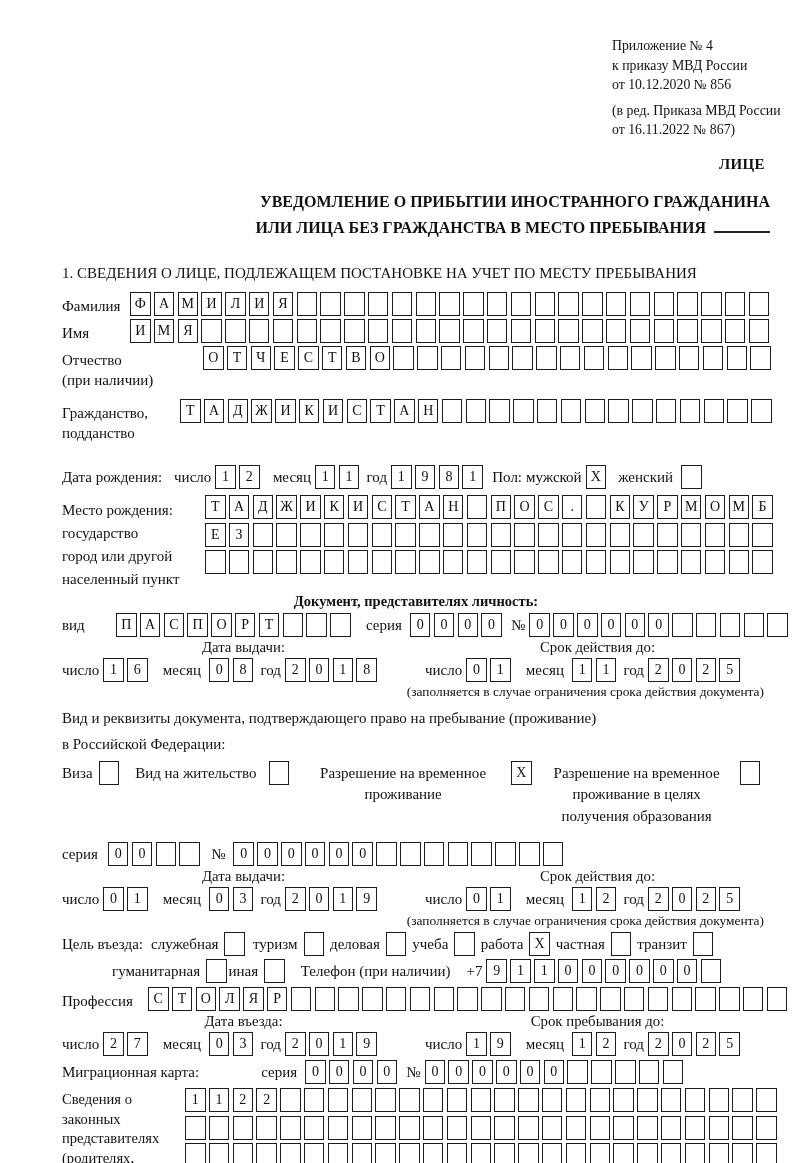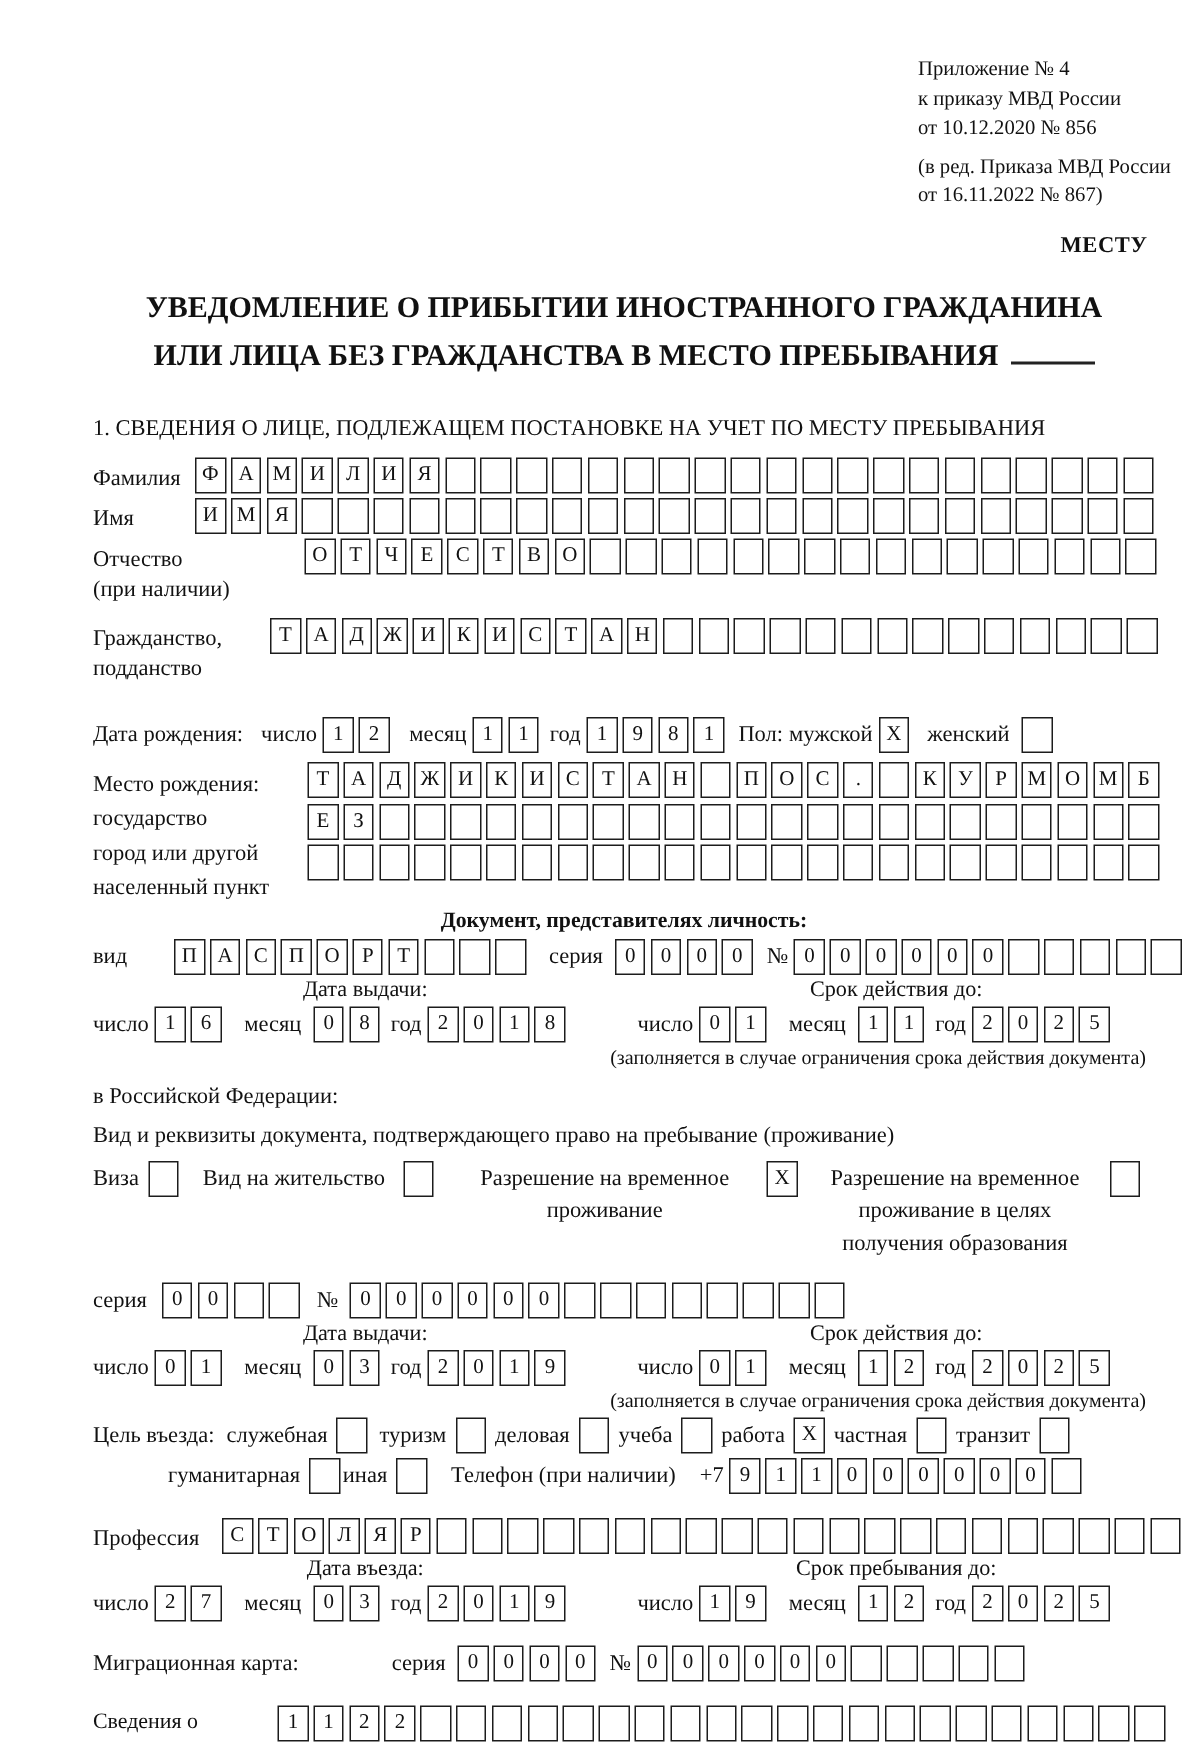--- a/index.html
+++ b/index.html
@@ -9,36 +9,36 @@
     font-family:"Liberation Serif", serif; font-size:15px; overflow:hidden;
   }
   .page { padding:36px 30px 0 62px; }
 
   
   .hdr { margin-left:550px; width:190px; font-size:13.8px; line-height:1.42; }
   .hdr-note { margin-top:6px; }
   .form-label { text-align:right; padding-right:5px; font-weight:bold; font-size:15px; margin-top:16px; letter-spacing:.4px; }
 
   
-  .title { text-align:center; font-weight:bold; font-size:20px; line-height:1.62; margin-top:16px; }
+  .title { text-align:right; font-weight:bold; font-size:16px; line-height:1.62; margin-top:16px; }
   .t-underline { display:inline-block; width:56px; height:13px; border-bottom:2.2px solid #222; margin-left:8px; }
   .sec-heading { font-weight:normal; font-size:15px; margin-top:24px; white-space:nowrap; }
 
   
   .row { display:flex; align-items:flex-start; }
   .lbl { flex:0 0 auto; padding-top:4px; line-height:1.35; }
   .boxrow { display:flex; flex:0 0 auto; }
   .bx {
     flex:0 0 auto; width:20.5px; height:24px; margin-right:3.3px;
     border:1.6px solid #1c1c1c; background:#fff;
     display:flex; align-items:center; justify-content:center;
     font-size:14px; line-height:1;
   }
   .chk { margin-right:0; }
-  .mt3{margin-top:3px;} .mt4{margin-top:16px;} .mt6{margin-top:6px;} .mt8{margin-top:8px;}
+  .mt3{margin-top:3px;} .mt4{margin-top:4px;} .mt6{margin-top:6px;} .mt8{margin-top:8px;}
   .mt10{margin-top:10px;} .mt14{margin-top:14px;} .mt22{margin-top:22px;}
   .sl { flex:0 0 auto; padding-top:4px; margin-right:4px; }
   .g8{margin-left:8px;} .g10{margin-left:10px;} .g12{margin-left:12px;} .g14{margin-left:2px;}
   .g16{margin-left:16px;} .g6{margin-left:6px;text-align:center;} .g4{margin-left:4px;}
 
   .w68{width:68px;} .w141{width:141px;} .w118{width:118px;} .w143{width:143px;}
   .stack .boxrow { margin-bottom:3.5px; }
 
   .doc-heading { text-align:center; font-weight:bold; font-size:14.5px; margin-top:2px; }
 
@@ -65,21 +65,21 @@
 
   <div class="hdr">
     <div>Приложение № 4</div>
     <div>к приказу МВД России</div>
     <div>от 10.12.2020 № 856</div>
     <div class="hdr-note">
       <div>(в ред. Приказа МВД России</div>
       <div>от 16.11.2022 № 867)</div>
     </div>
   </div>
-  <div class="form-label">МЕСТУ</div>
+  <div class="form-label">ЛИЦЕ</div>
 
   <div class="title">
     <div>УВЕДОМЛЕНИЕ О ПРИБЫТИИ ИНОСТРАННОГО ГРАЖДАНИНА</div>
     <div><span>ИЛИ ЛИЦА БЕЗ ГРАЖДАНСТВА В МЕСТО ПРЕБЫВАНИЯ</span><span class="t-underline"></span></div>
   </div>
 
   <div class="sec-heading">1. СВЕДЕНИЯ О ЛИЦЕ, ПОДЛЕЖАЩЕМ ПОСТАНОВКЕ НА УЧЕТ ПО МЕСТУ ПРЕБЫВАНИЯ</div>
 
   <div class="row mt10">
     <div class="lbl w68">Фамилия</div>
@@ -410,22 +410,22 @@
             <span class="bx">0</span>
             <span class="bx">2</span>
             <span class="bx">5</span>
           </span>
       </div>
     </div>
   </div>
   <div class="validity-note">(заполняется в случае ограничения срока действия документа)</div>
 
   <div class="para">
+    <div>Вид и реквизиты документа, подтверждающего право на пребывание (проживание)</div>
     <div>в Российской Федерации:</div>
-    <div>Вид и реквизиты документа, подтверждающего право на пребывание (проживание)</div>
   </div>
 
   <div class="optwrap">
     <span class="opt">
       <span class="sl">Виза</span>
       <span class="bx chk"></span>
     </span>
     <span class="opt g16">
       <span class="sl" style="margin-right:12px;">Вид на жительство</span>
       <span class="bx chk"></span>

